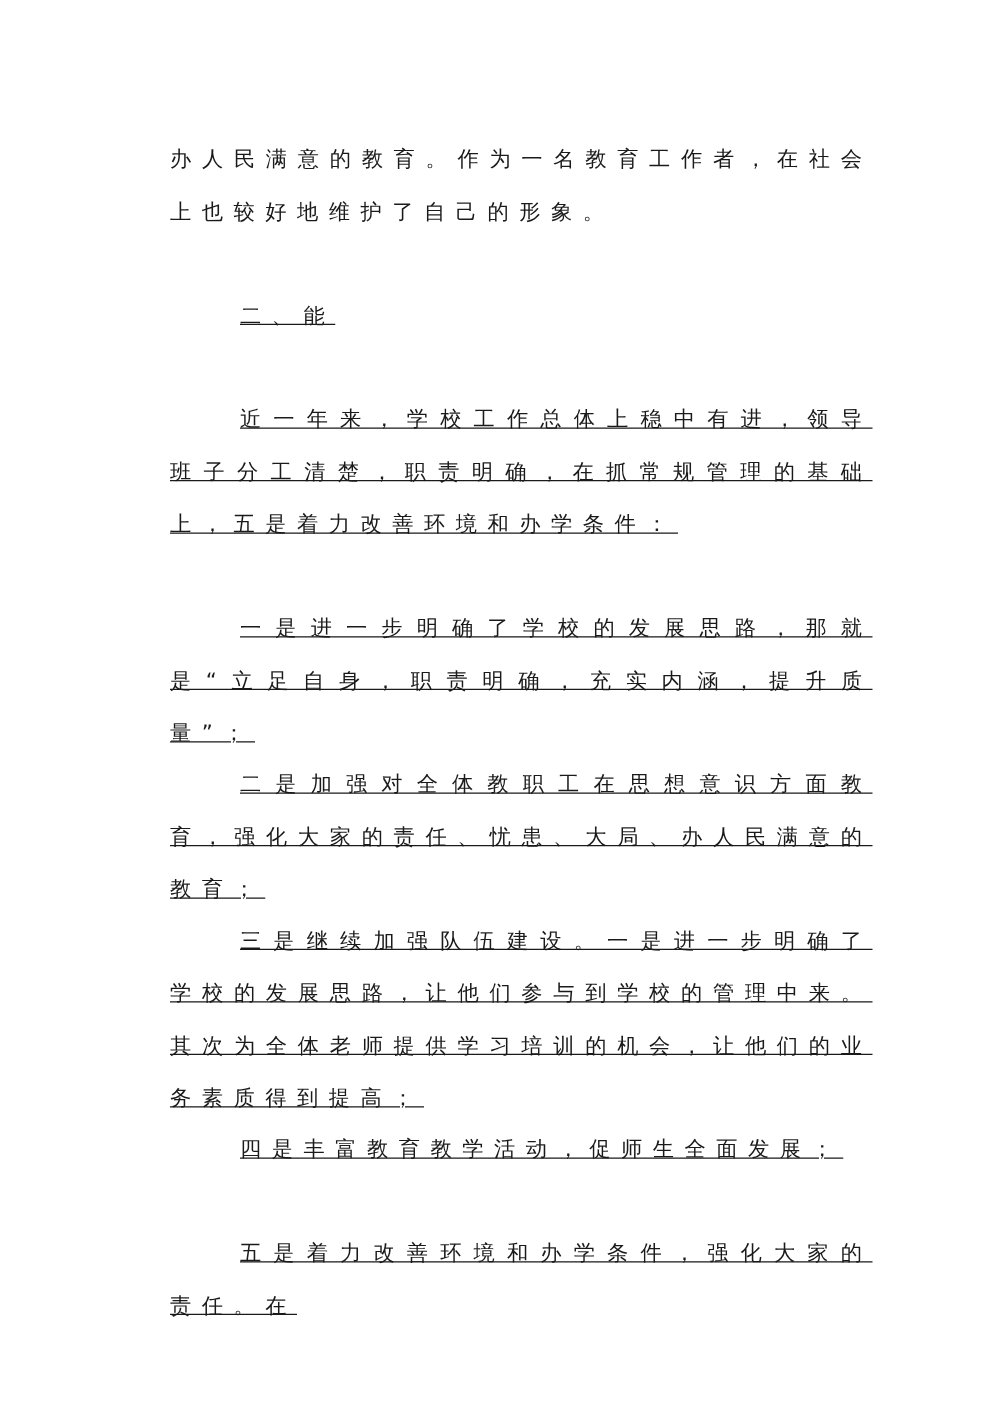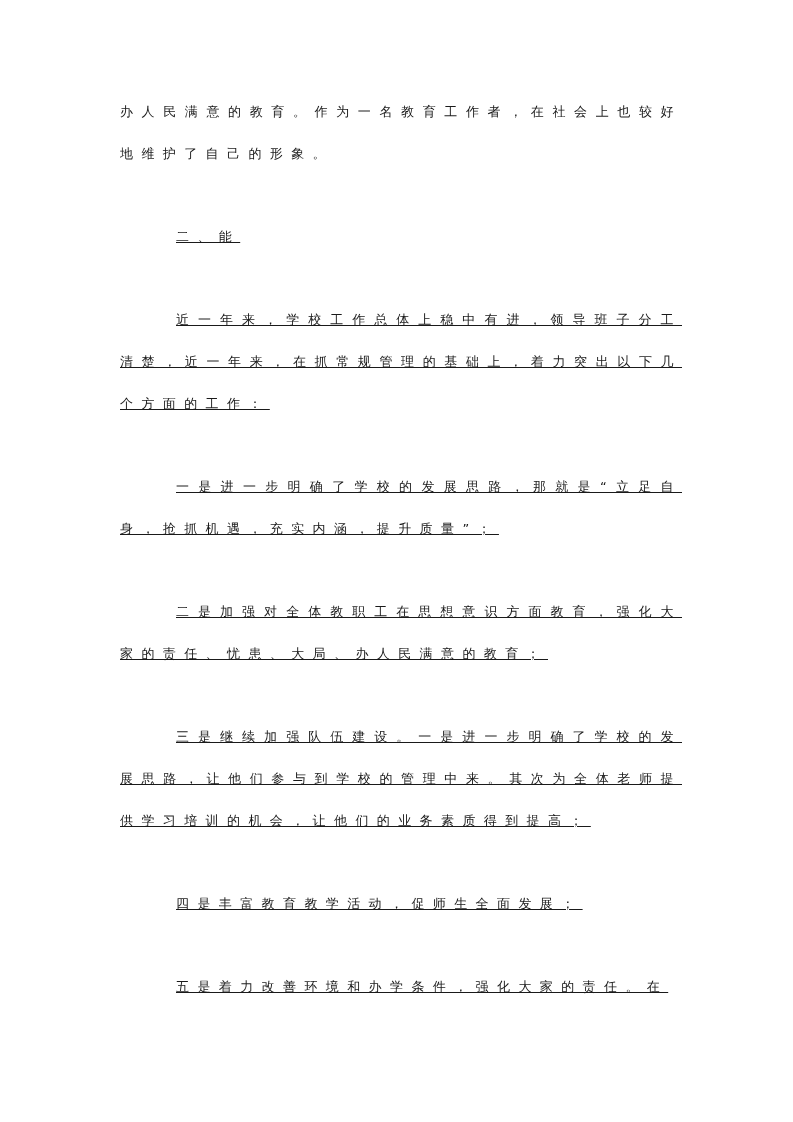--- a/index.html
+++ b/index.html
@@ -18,44 +18,44 @@
     .page {
       position: absolute;
       left: 120px;
       top: 0;
       width: 562px;
     }
     .para {
       position: absolute;
       left: 0;
       width: 562px;
-      font-size: 13px;
+      font-size: 17px;
       line-height: 42px;
       letter-spacing: 8.4px;
-      margin: 0;
+      margin: 16px;
       text-align: justify;
       text-justify: inter-character;
       word-break: break-all;
     }
     .indent {
       text-indent: 56px;
       text-decoration: underline;
     }
   </style>
 </head>
 <body>
 
 <div class="page">
   <p class="para" style="top:91px;">办人民满意的教育。作为一名教育工作者，在社会上也较好地维护了自己的形象。</p>
 
   <p class="para indent" style="top:216px;">二、能</p>
 
-  <p class="para indent" style="top:299px;">近一年来，学校工作总体上稳中有进，领导班子分工清楚，近一年来，在抓常规管理的基础上，着力突出以下几个方面的工作：</p>
+  <p class="para indent" style="top:299px;">近一年来，学校工作总体上稳中有进，领导班子分工清楚，职责明确，在抓常规管理的基础上，五是着力改善环境和办学条件：</p>
 
-  <p class="para indent" style="top:466px;">一是进一步明确了学校的发展思路，那就是“立足自身，抢抓机遇，充实内涵，提升质量”；</p>
+  <p class="para indent" style="top:466px;">一是进一步明确了学校的发展思路，那就是“立足自身，职责明确，充实内涵，提升质量”；</p>
 
   <p class="para indent" style="top:591px;">二是加强对全体教职工在思想意识方面教育，强化大家的责任、忧患、大局、办人民满意的教育；</p>
 
   <p class="para indent" style="top:716px;">三是继续加强队伍建设。一是进一步明确了学校的发展思路，让他们参与到学校的管理中来。其次为全体老师提供学习培训的机会，让他们的业务素质得到提高；</p>
 
   <p class="para indent" style="top:883px;">四是丰富教育教学活动，促师生全面发展；</p>
 
   <p class="para indent" style="top:966px;">五是着力改善环境和办学条件，强化大家的责任。在</p>
 </div>
 

